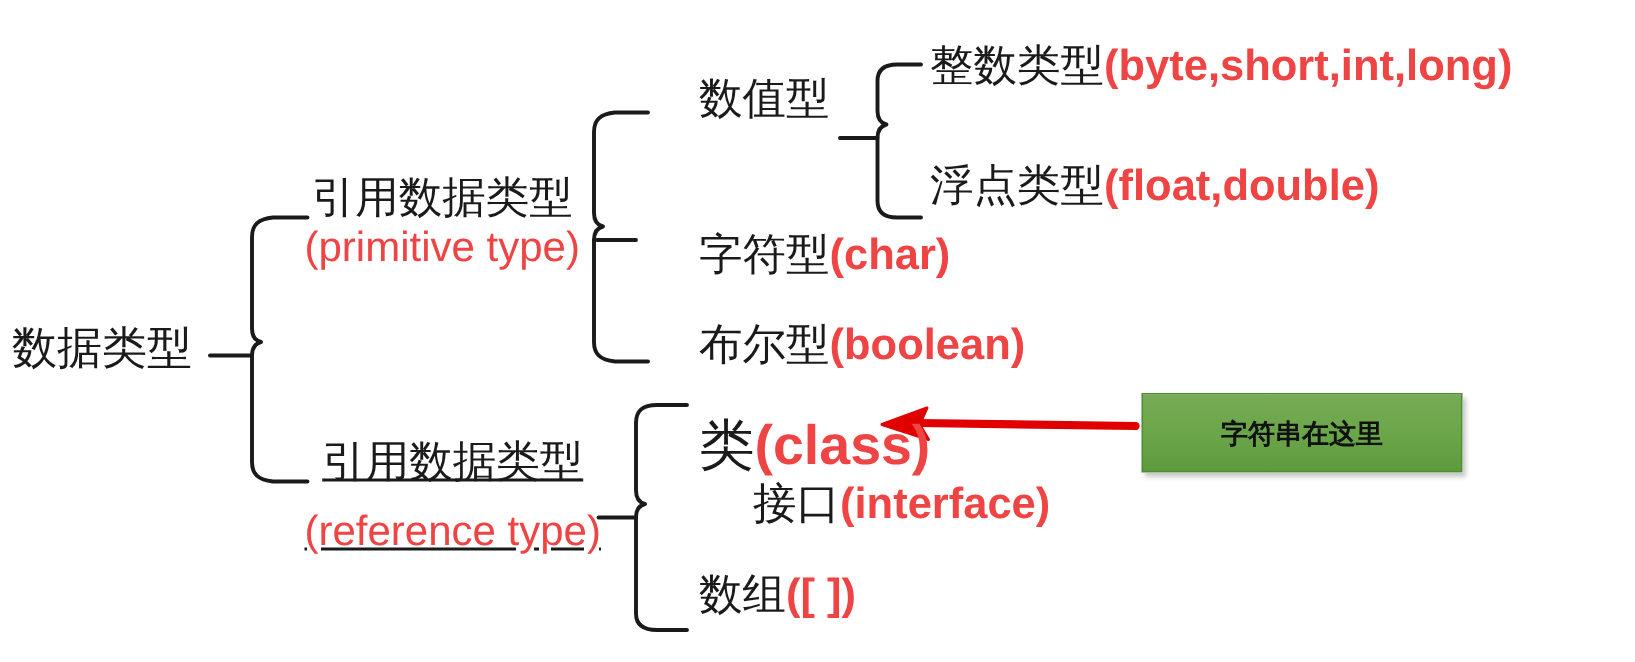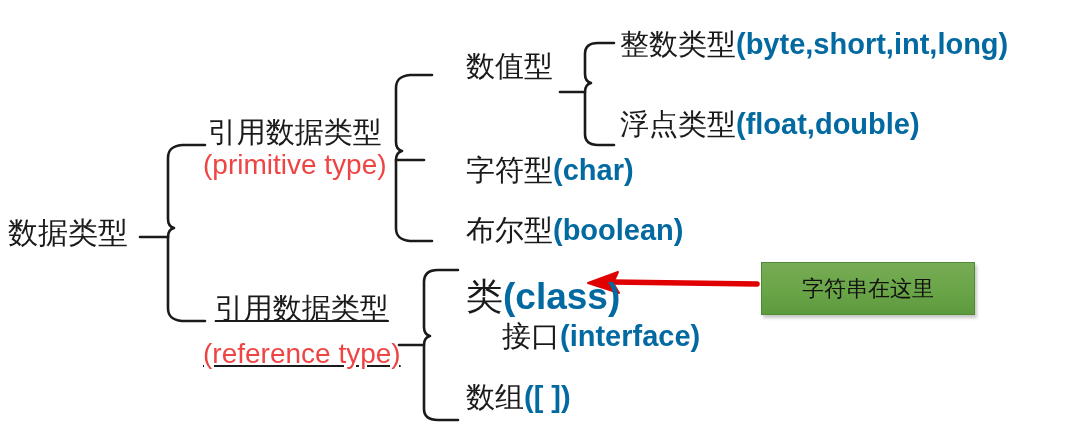--- a/index.html
+++ b/index.html
@@ -24,21 +24,21 @@
   .cn {
     font-family: "Liberation Serif", "DejaVu Serif", serif;
     color: #1a1a1a;
   }
   .en {
     font-family: "Liberation Sans", "DejaVu Sans", sans-serif;
     color: #ef4444;
   }
   .red {
     font-family: "Liberation Sans", "DejaVu Sans", sans-serif;
-    color: #0369a1;
+    color: #ef4444;
     font-weight: bold;
   }
 
   
   #root-label {
     left: 8px;
     top: 216px;
     font-size: 30px;
   }
 
@@ -85,23 +85,24 @@
     height: 51px;
     background: linear-gradient(to bottom, #77ab55 0%, #6aa548 55%, #5d9a3e 100%);
     border: 1px solid #4f8a35;
     box-shadow: 2px 3px 3px rgba(0,0,0,0.22);
     display: flex;
     align-items: center;
     justify-content: center;
   }
   #callout-text {
     font-family: "Liberation Serif", "DejaVu Serif", serif;
-    font-size: 22px;
+    font-size: 18px;
     color: #111111;
     white-space: nowrap;
+    font-weight: bold;
   }
 
   svg.lines {
     position: absolute;
     left: 0;
     top: 0;
     width: 1090px;
     height: 441px;
     pointer-events: none;
   }

